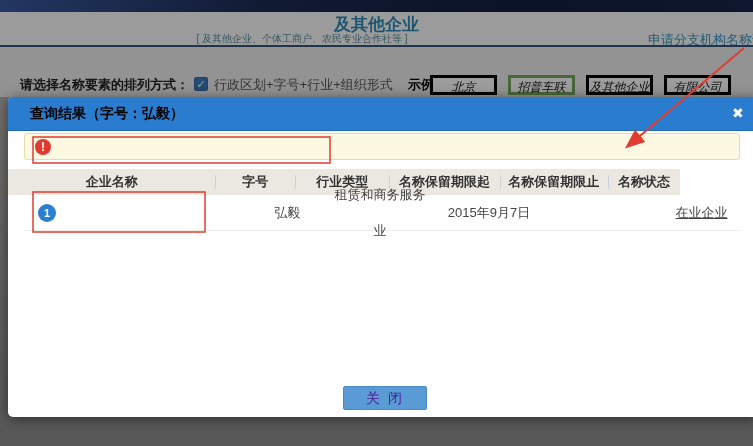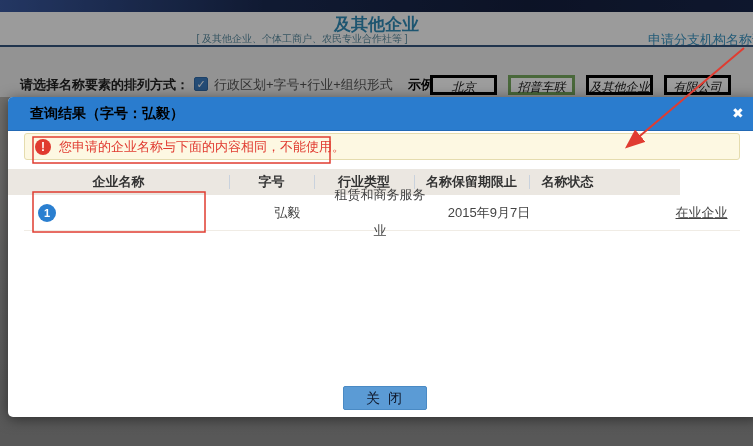--- a/index.html
+++ b/index.html
@@ -67,21 +67,21 @@
   .c4 { width:118px; } .c5 { width:115px; } .c6 { width:77px; }
   .name-cell { display:flex; align-items:center; text-align:left; }
   .row-badge { width:18px; height:18px; margin-left:14px; flex:0 0 18px;
     background:#2a7fd0; border-radius:50%; color:#fff; font-size:11px; font-weight:bold;
     line-height:18px; text-align:center; }
   .company-name { margin-left:14px; font-size:12px; color:#3344cc; cursor:pointer; white-space:nowrap; }
   .company-name .hl { color:#e03333; }
   .status-text { text-decoration:underline; }
   .close-btn { position:absolute; left:335px; top:289px; width:84px; height:24px;
     background:#5b9bd5; border:1px solid #4a8ac4; border-radius:2px;
-    color:#0f172a; font-size:14px; letter-spacing:2px; text-align:center; line-height:22px;
+    color:#4c1d95; font-size:14px; letter-spacing:2px; text-align:center; line-height:22px;
     cursor:pointer; }
   
   .annotations { position:absolute; left:0; top:0; width:753px; height:446px;
     z-index:30; pointer-events:none; }
 </style>
 </head>
 <body>
 
 <div id="stage">
 
@@ -109,27 +109,27 @@
   <div class="dim"></div>
 
   <div class="modal">
     <div class="modal-header">
       <div class="modal-title">查询结果（字号：弘毅）</div>
       <div class="modal-close">✖</div>
     </div>
 
     <div class="warning">
       <div class="warning-icon">!</div>
-      <div class="warning-text">您申请的企业名称与下面的内容相同，不能使用。</div>
     </div>
 
     <div class="thead">
       <div class="cell c1">企业名称</div>
       <div class="cell c2">字号</div>
       <div class="cell c3">行业类型</div>
+      <div class="cell c4">名称保留期限起</div>
       <div class="cell c5">名称保留期限止</div>
       <div class="cell c6">名称状态</div>
     </div>
 
     <div class="trow">
       <div class="cell c1 name-cell">
         <div class="row-badge">1</div>
       </div>
       <div class="cell c2">弘毅</div>
       <div class="cell c3">租赁和商务服务业</div>

